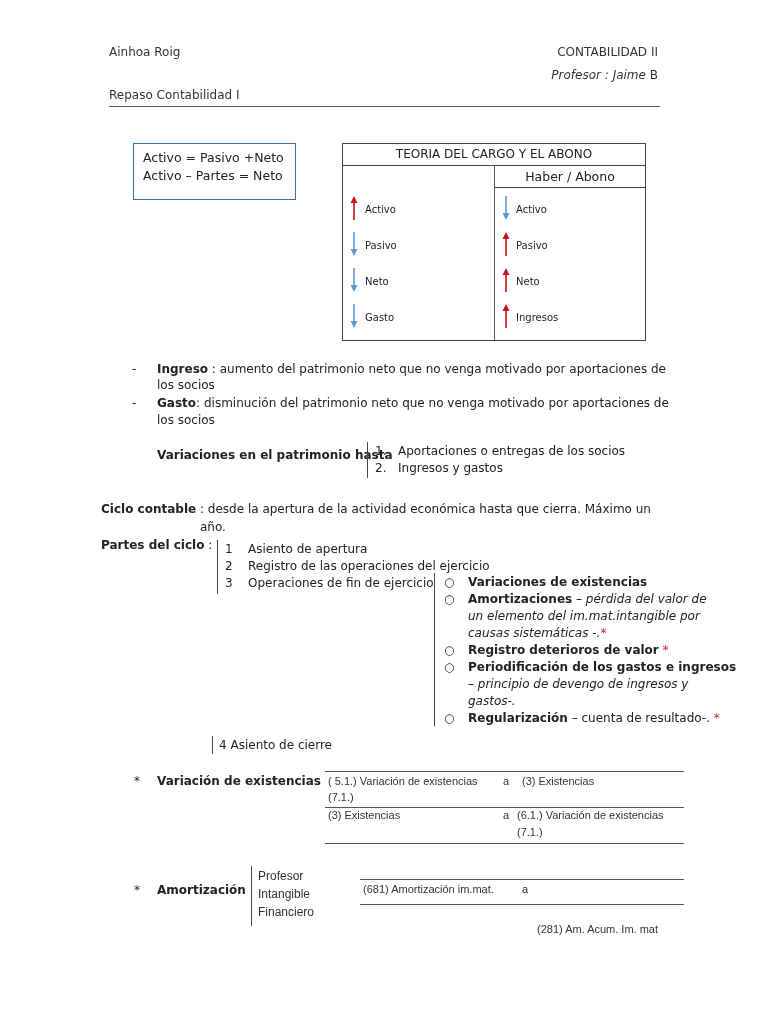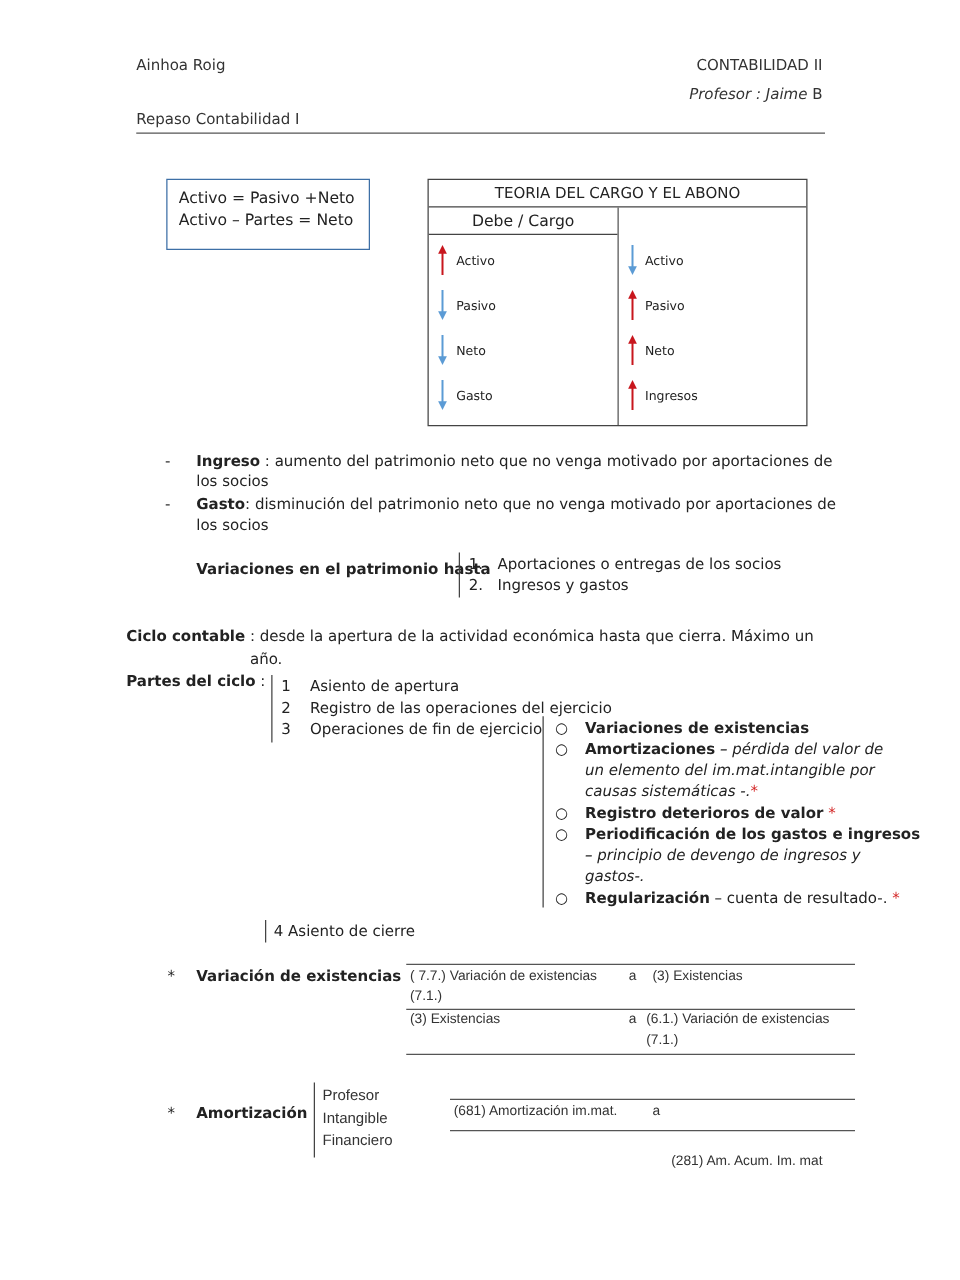--- a/index.html
+++ b/index.html
@@ -38,21 +38,21 @@
 <div class="abs hdr" style="left:109px; top:88px;">Repaso Contabilidad I</div>
 <div class="rule"></div>
 
 <div class="eqbox">
   <div style="top:6px;">Activo = Pasivo +Neto</div>
   <div style="top:24px;">Activo – Partes = Neto</div>
 </div>
 
 <div class="tbl">
   <div class="title">TEORIA DEL CARGO Y EL ABONO</div>
-  <div class="colh" style="left:0; width:151px;">Debe / Cargo</div>
+  <div class="colh" style="left:152px; right:0;">Haber / Abono</div>
   <div class="vdiv"></div>
   <div id="debe-col">
       <div class="arrow" style="left: 6px; top: 52px;"><svg width="10" height="24">
           <line x1="5" x2="5" stroke="#c8161d" stroke-width="1.6" y1="5" y2="24"></line>
           <polygon fill="#c8161d" points="5,0 1.5,7 8.5,7"></polygon>
         </svg></div>
       <div class="cell" style="left: 22px; top: 60px;">Activo</div>
       <div class="arrow" style="left: 6px; top: 88px;"><svg width="10" height="24">
           <line x1="5" x2="5" stroke="#5b9bd5" stroke-width="1.6" y1="0" y2="19"></line>
           <polygon fill="#5b9bd5" points="5,24 1.5,17 8.5,17"></polygon>
@@ -138,21 +138,21 @@
 
 <div class="sub" style="left:444px; top:711px;">○</div>
 <div class="sub" style="left:468px; top:711px;"><span class="b">Regularización</span><span> – cuenta de resultado-. </span><span class="red">*</span></div>
 
 <div class="vbar" style="left:212px; top:736px; height:18px;"></div>
 <div class="abs" style="left:219px; top:738px;">4 Asiento de cierre</div>
 
 <div class="abs" style="left:134px; top:774px;">*</div>
 <div class="abs b" style="left:157px; top:774px;">Variación de existencias</div>
 <div class="hline" style="left:325px; top:771px; width:359px;"></div>
-<div class="abs acct" style="left:328px; top:775px;">( 7.7.) Variación de existencias</div>
+<div class="abs acct" style="left:328px; top:775px;">( 5.1.) Variación de existencias</div>
 <div class="abs acct" style="left:328px; top:791px;">(7.1.)</div>
 <div class="abs acct" style="left:503px; top:775px;">a</div>
 <div class="abs acct" style="left:522px; top:775px;">(3) Existencias</div>
 <div class="hline" style="left:325px; top:807px; width:359px;"></div>
 <div class="abs acct" style="left:328px; top:809px;">(3) Existencias</div>
 <div class="abs acct" style="left:503px; top:809px;">a</div>
 <div class="abs acct" style="left:517px; top:809px;">(6.1.) Variación de existencias</div>
 <div class="abs acct" style="left:517px; top:826px;">(7.1.)</div>
 <div class="hline" style="left:325px; top:843px; width:359px;"></div>
 

